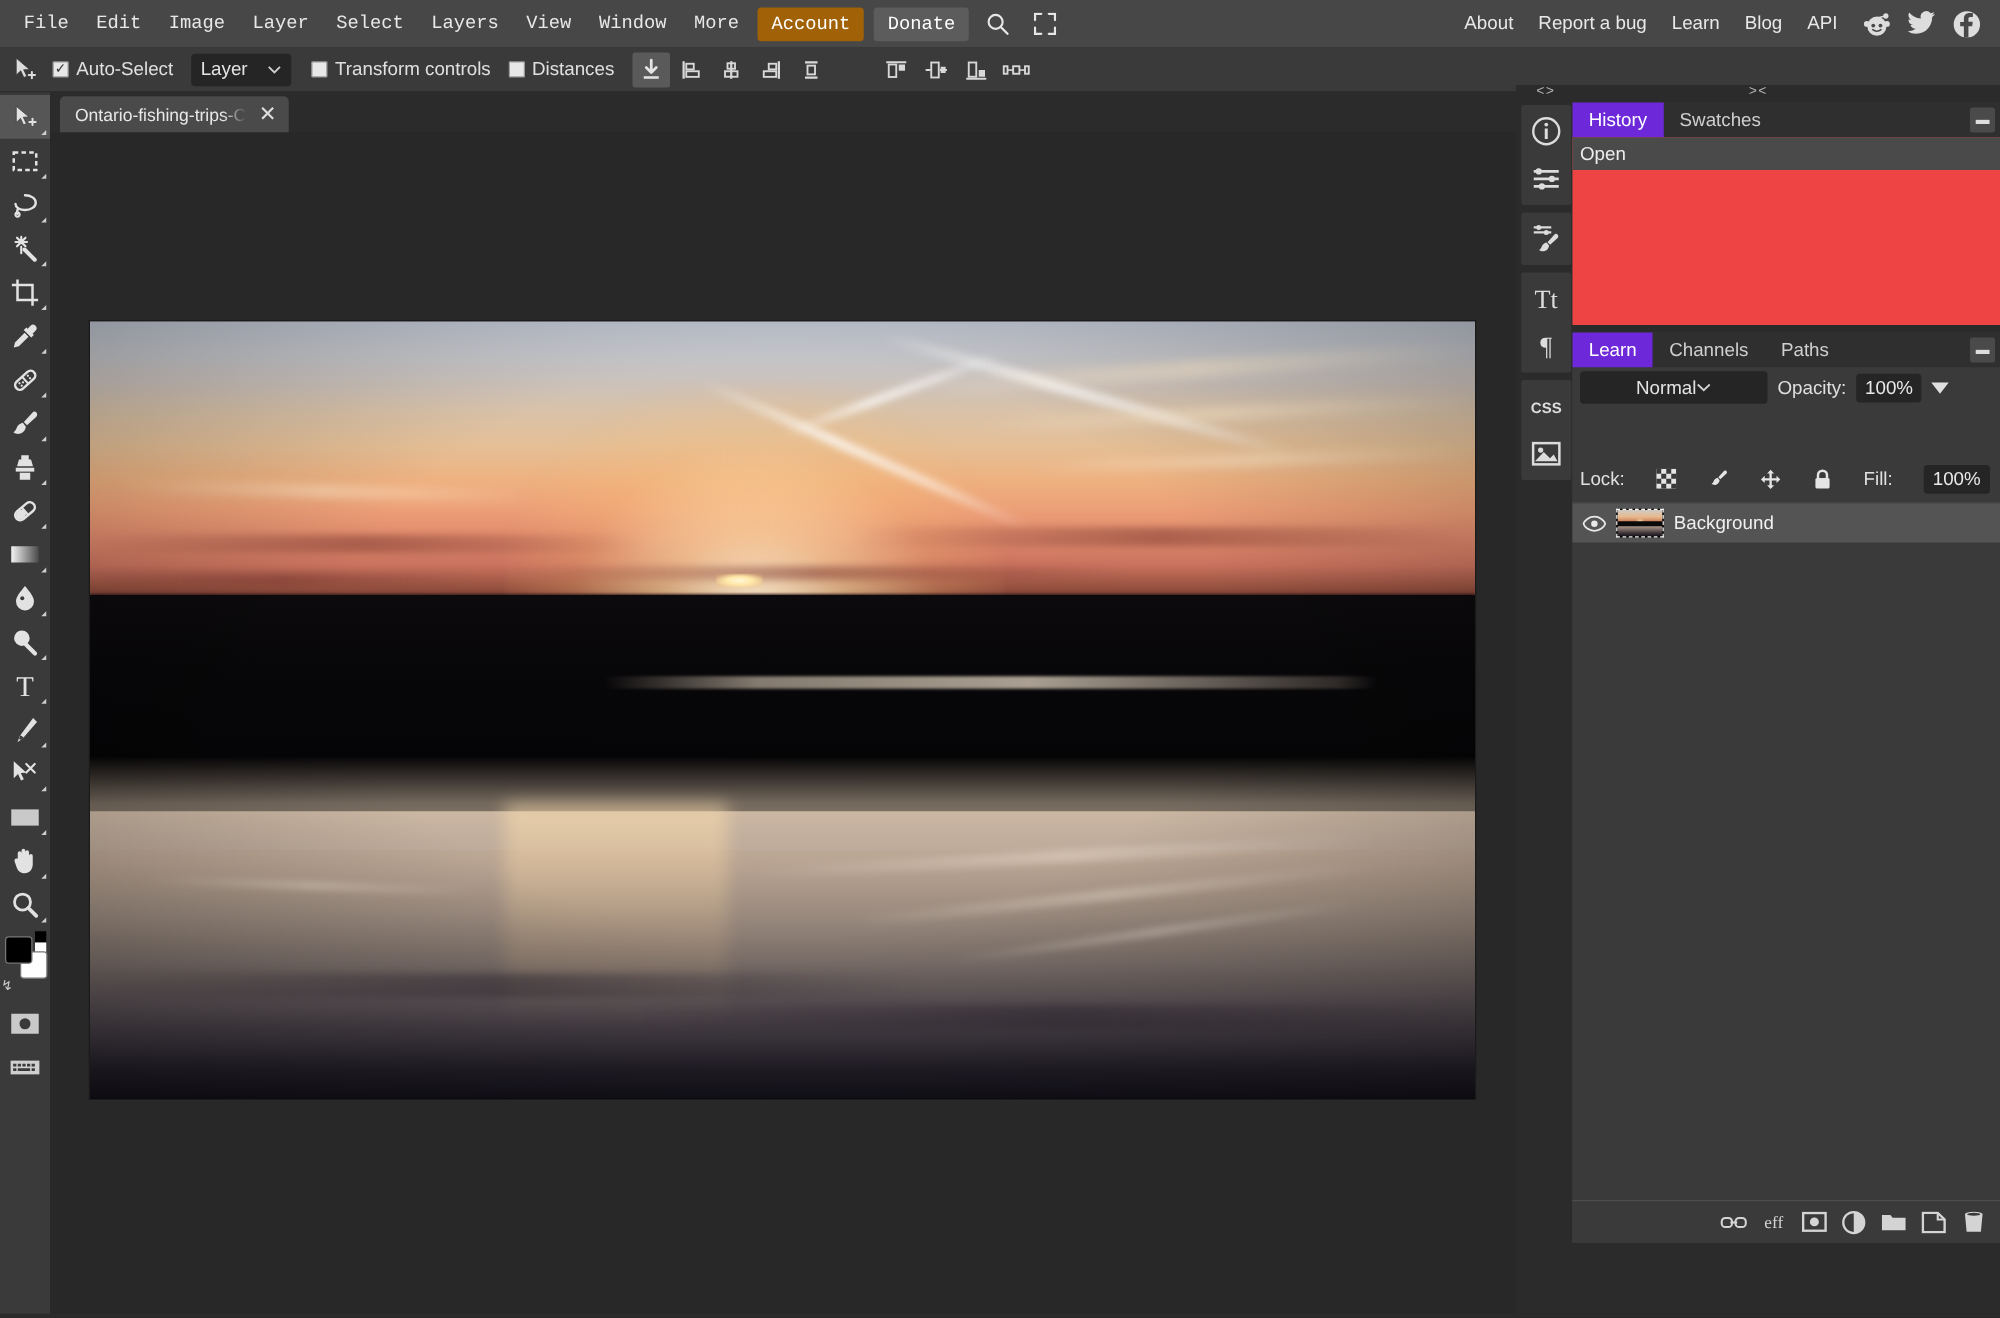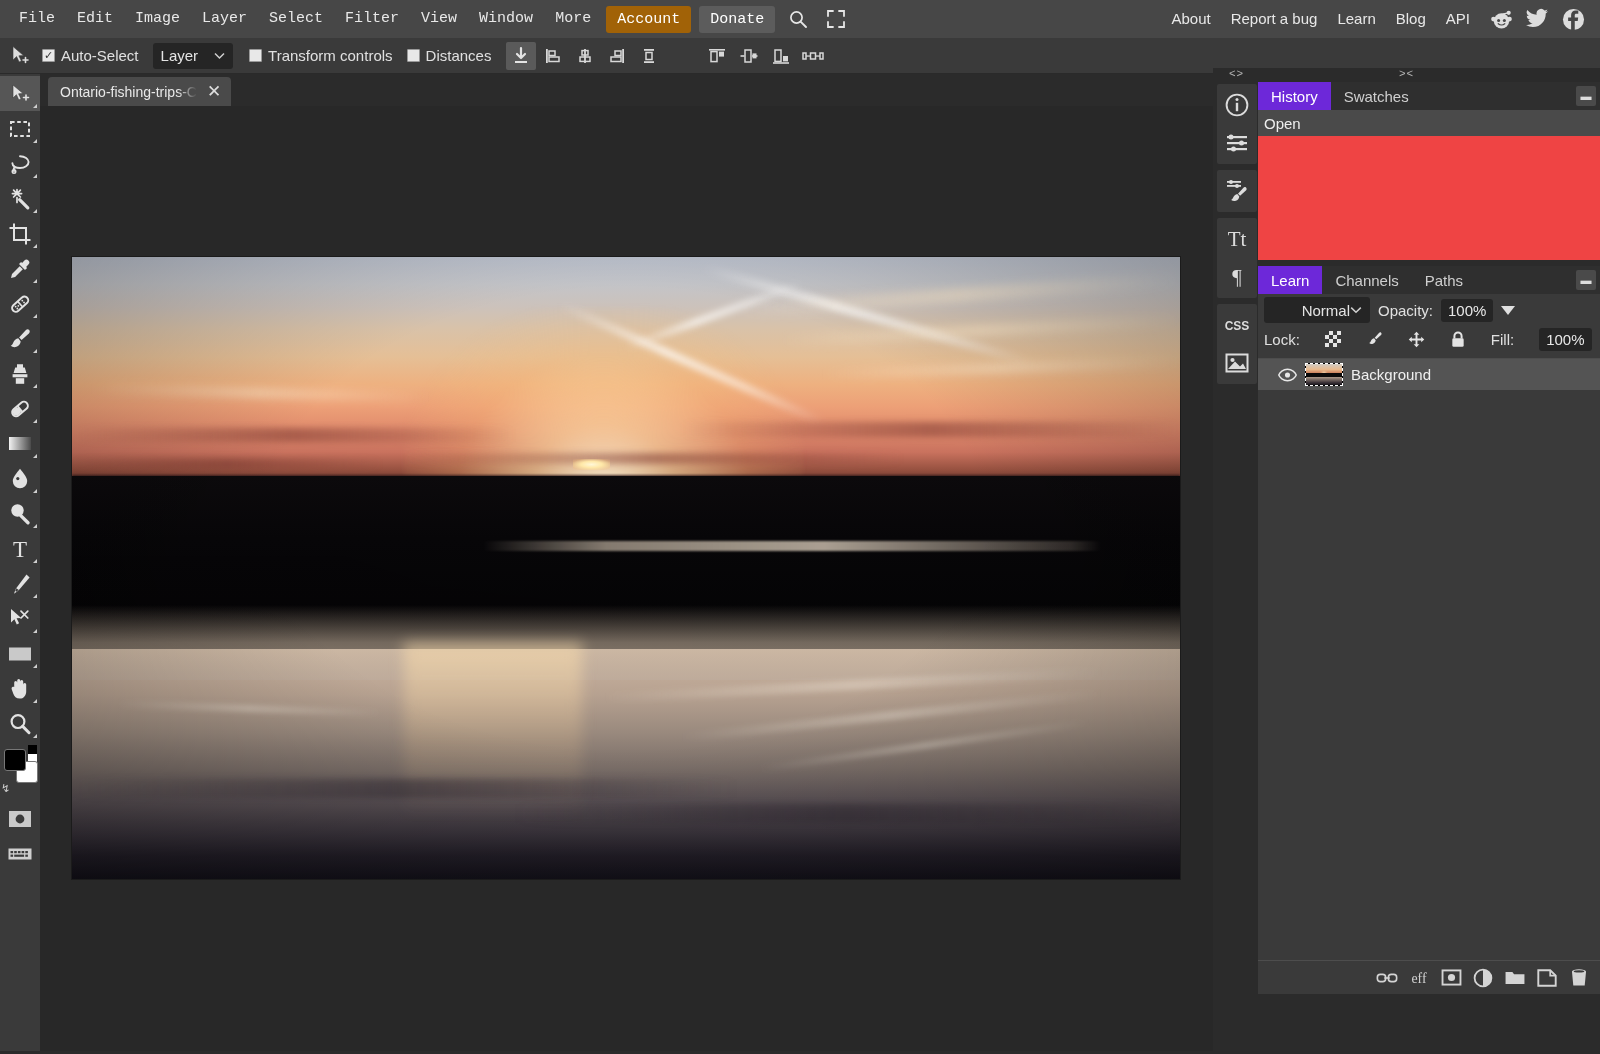--- a/index.html
+++ b/index.html
@@ -255,35 +255,35 @@
     height:26px; display:flex; align-items:center; padding-left:6px;
     background:#4a4a4a; color:#eee; font-size:15px; width:100%;
   }
 
   .layers-body { background:#3a3a3a; height:700px; position:relative; }
   .blend-row {
     display:flex; align-items:center; height:30px; padding:2px 6px 0 6px; gap:8px;
   }
   .blend-select {
     background:#252525; color:#e4e4e4; border-radius:3px; height:26px;
-    display:flex; align-items:center; justify-content:flex-end;
-    padding:0 8px; width:106px; font-size:15px;
+    display:flex; align-items:center; justify-content:center;
+    padding:0 8px; width:150px; font-size:15px;
   }
   .op-label { font-size:15px; color:#e0e0e0; }
   .num-box {
     background:#252525; color:#e8e8e8; padding:3px 7px; border-radius:3px; font-size:15px;
   }
   .tri-down { width:0;height:0;border-left:7px solid transparent;border-right:7px solid transparent;border-top:9px solid #e0e0e0; }
   .lock-row {
-    display:flex; align-items:center; height:30px; padding:0 6px; gap:25px; font-size:15px; color:#e0e0e0;
+    display:flex; align-items:center; height:30px; padding:0 6px; gap:25px; font-size:15px; color:#e0e0e0;margin-top:44px;
   }
   .lock-icon { width:17px; height:17px; display:flex; align-items:center; justify-content:center; }
   .layer-list { margin-top:4px; border-top:1px solid #4d4d4d; }
   .layer-row {
-    display:flex; align-items:center; height:31px; gap:8px; padding-left:20px;
+    display:flex; align-items:center; height:31px; gap:8px; padding-left:8px;
     background:#545454;
   }
   .layer-thumb {
     width:38px; height:23px; border:1px dashed #fff; position:relative; overflow:hidden;
     background:#000;
   }
   .lt-sky { position:absolute; left:0; top:0; width:100%; height:46%;
     background:linear-gradient(to bottom,#cfcbc4,#e8b98c 55%,#c4714f 100%); }
   .lt-land { position:absolute; left:0; top:44%; width:100%; height:18%; background:#0b0a0a; }
   .lt-water { position:absolute; left:0; top:60%; width:100%; height:40%;
@@ -305,21 +305,21 @@
 
 <div class="app">
 
   <div class="menubar">
     <div class="menu-left">
       <div class="menu-item">File</div>
       <div class="menu-item">Edit</div>
       <div class="menu-item">Image</div>
       <div class="menu-item">Layer</div>
       <div class="menu-item">Select</div>
-      <div class="menu-item">Filter</div>
+      <div class="menu-item">Layers</div>
       <div class="menu-item">View</div>
       <div class="menu-item">Window</div>
       <div class="menu-item">More</div>
       <div class="menu-account">Account</div>
       <div class="menu-donate">Donate</div>
       <div class="menu-icon-btn">
         <svg width="20" height="20" viewBox="0 0 20 20">
             <circle cx="8.5" cy="8.5" r="5.6" fill="none" stroke="#e6e6e6" stroke-width="1.7"></circle>
             <line x1="12.6" y1="12.6" x2="18" y2="18" stroke="#e6e6e6" stroke-width="1.9" stroke-linecap="round"></line>
           </svg>

